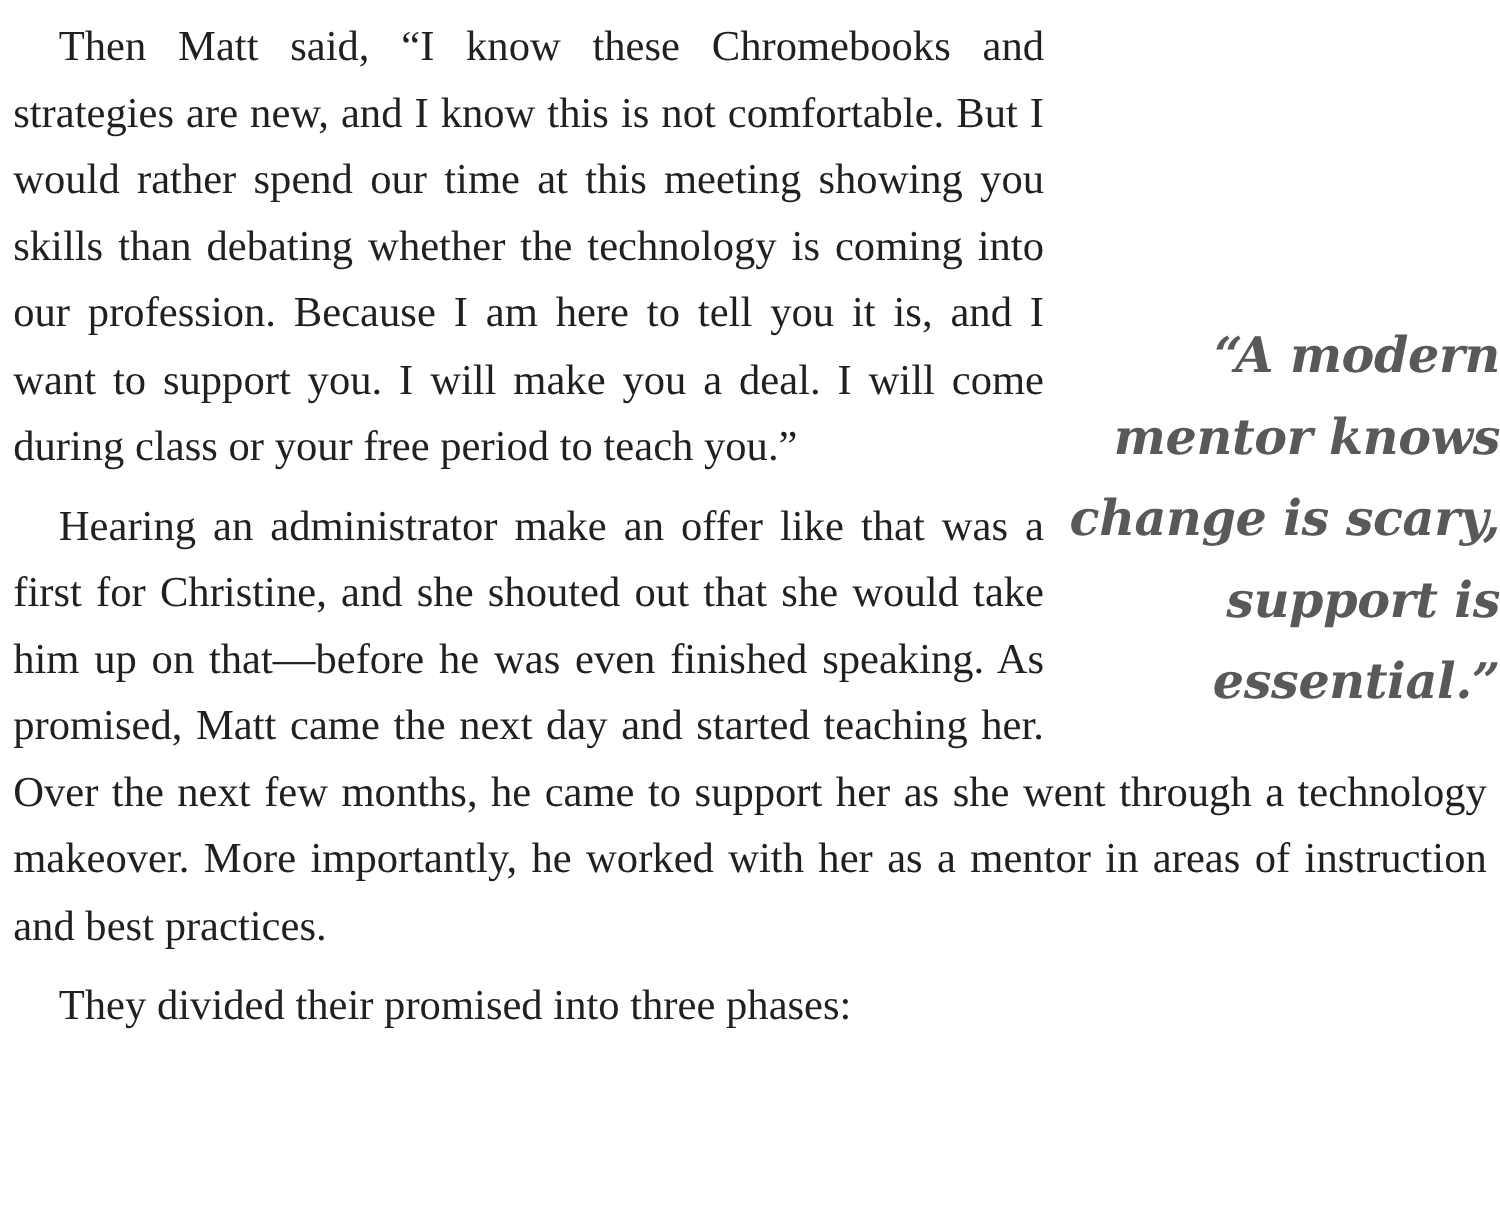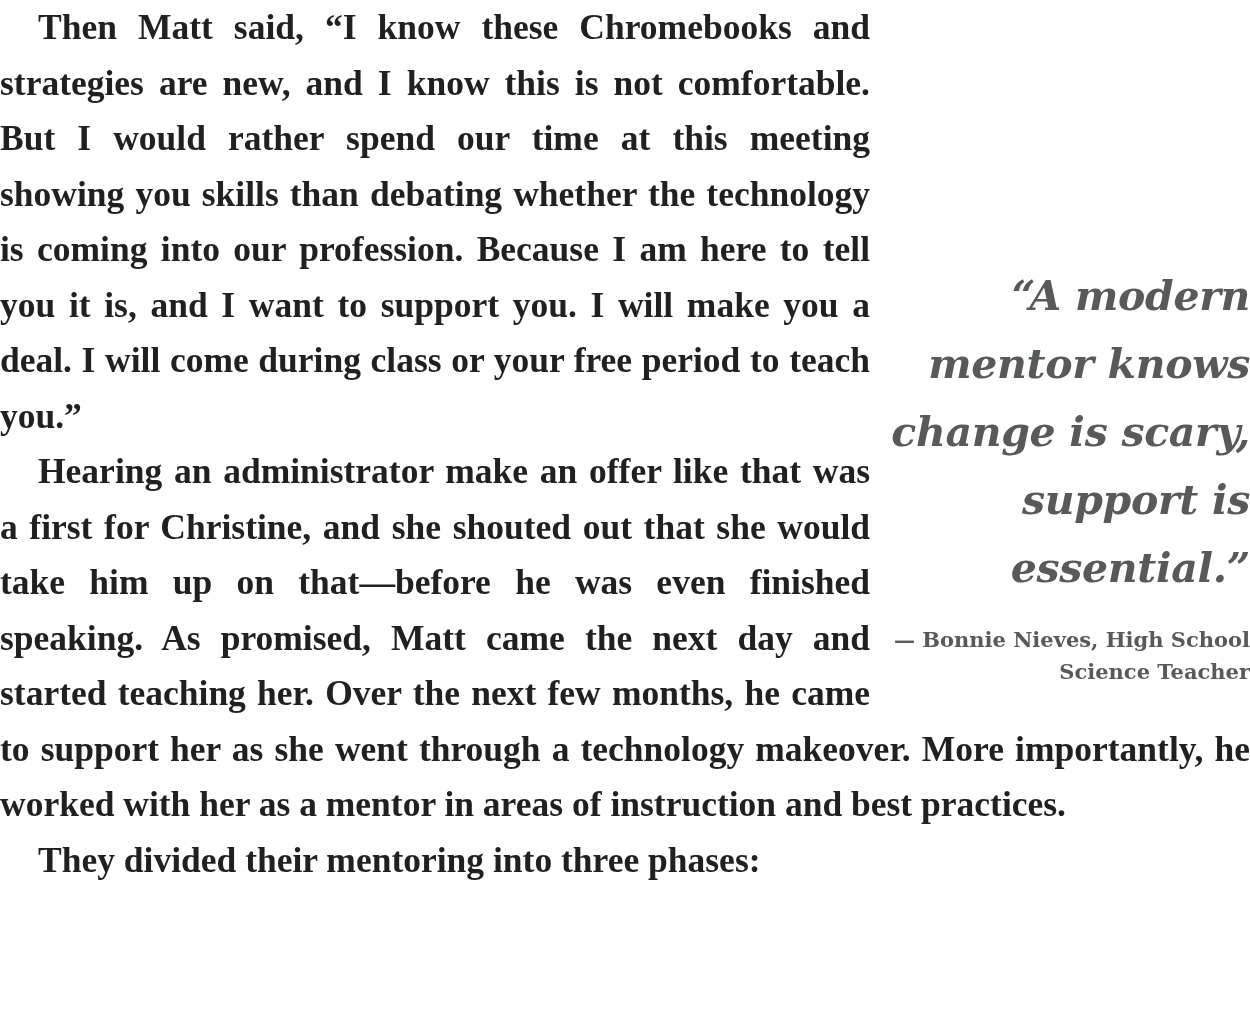--- a/index.html
+++ b/index.html
@@ -27,24 +27,23 @@
     position: absolute;
     left: 0;
     top: 0;
     width: 1250px;
     font-size: 35.5px;
     line-height: 55.5px;
     color: #221f1f;
   }
 
   .para {
-    margin: 0;
+    margin: 11px;
     text-align: justify;
     text-justify: inter-word;
-    font-weight: bold;
   }
   .indent::before {
     content: "";
     display: inline-block;
     width: 38px;
   }
 
   
   .float-quote {
     float: right;
@@ -91,25 +90,24 @@
 </head>
 <body>
 
 <div class="page">
 
   <div class="body-text clearfix">
 
     <div class="float-quote">
       <div class="quote-block">
         <p class="quote-text">“A modern mentor knows change is scary, support is essential.”</p>
-        <p class="quote-attrib">— Bonnie Nieves, High School Science Teacher</p>
       </div>
     </div>
 
     <p class="para indent">Then Matt said, “I know these Chromebooks and strategies are new, and I know this is not comfortable. But I would rather spend our time at this meeting showing you skills than debating whether the technology is coming into our profession. Because I am here to tell you it is, and I want to support you. I will make you a deal. I will come during class or your free period to teach you.”</p>
 
     <p class="para indent">Hearing an administrator make an offer like that was a first for Christine, and she shouted out that she would take him up on that—before he was even finished speaking. As promised, Matt came the next day and started teaching her. Over the next few months, he came to support her as she went through a technology makeover. More importantly, he worked with her as a mentor in areas of instruction and best practices.</p>
 
-    <p class="para indent">They divided their mentoring into three phases:</p>
+    <p class="para indent">They divided their promised into three phases:</p>
 
   </div>
 
 </div>
 
 </body></html>

